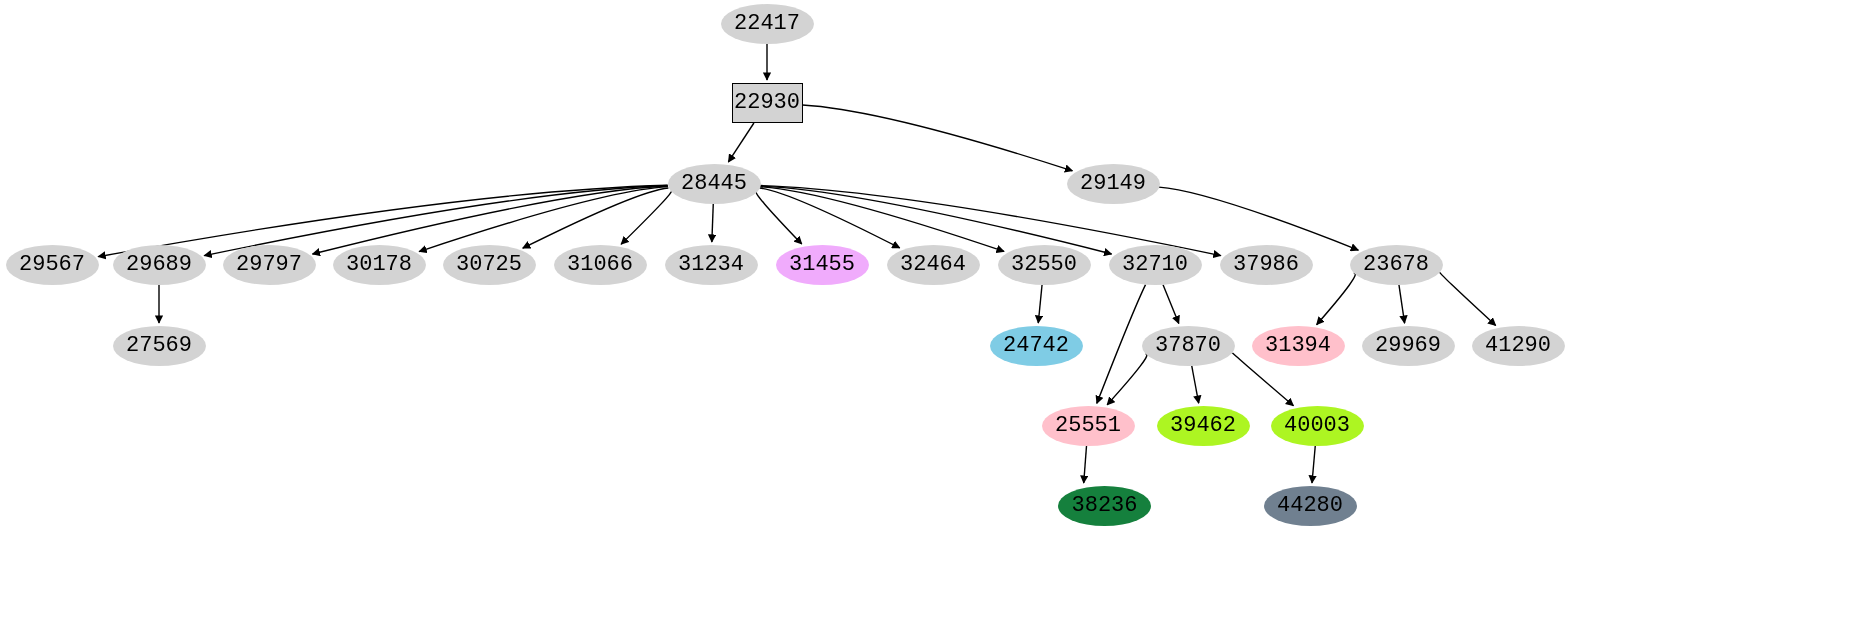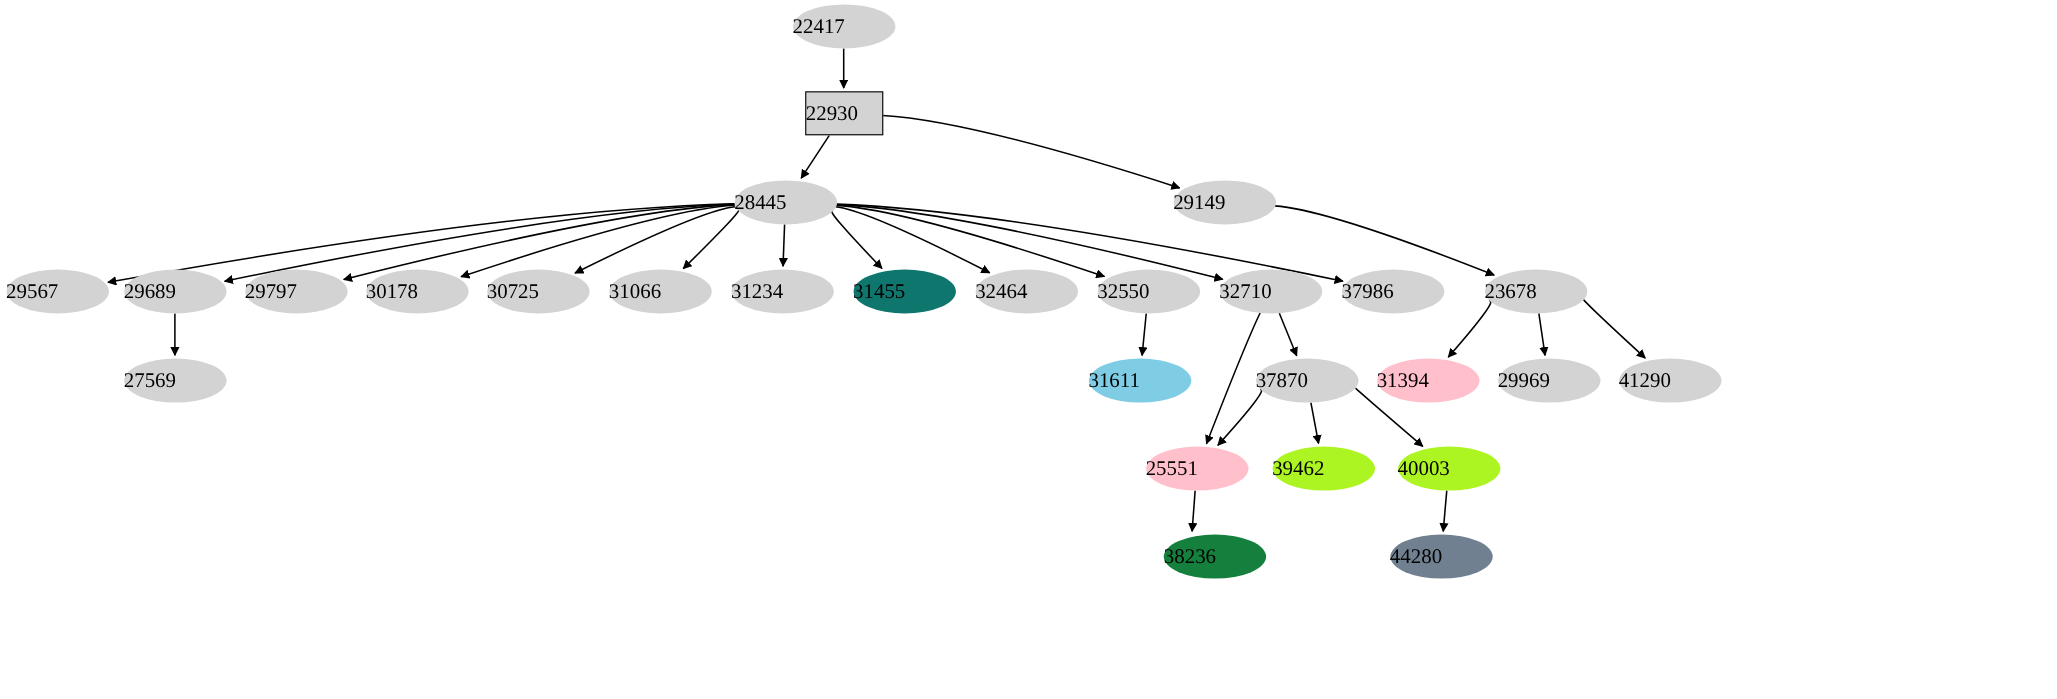--- a/index.html
+++ b/index.html
@@ -1,21 +1,21 @@
 <!DOCTYPE html>
 <html><head>
 <meta charset="utf-8">
 <style>
   html,body{margin:0;padding:0;background:#ffffff;}
   body{width:1870px;height:635px;overflow:hidden;font-family:"Liberation Serif",serif;}
   #graph{position:relative;width:1870px;height:635px;}
   svg#edges{position:absolute;left:0;top:0;width:1870px;height:635px;pointer-events:none;}
-  .node{position:absolute;display:flex;align-items:center;justify-content:flex-start;
-        box-sizing:border-box;font-size:19px;color:#000000;line-height:1;
-        font-family:Liberation Serif, serif;}
+  .node{position:absolute;display:flex;align-items:center;justify-content:center;
+        box-sizing:border-box;font-size:22px;color:#000000;line-height:1;
+        font-family:Liberation Mono, monospace;}
   .node.ellipse{border-radius:50%;}
   .node.box{border-radius:0;border:1px solid #000000;}
   .node span{pointer-events:none;white-space:nowrap;}
 </style>
 </head>
 <body>
 
 <div id="graph">
   <svg id="edges" viewBox="0 0 1870 635" xmlns="http://www.w3.org/2000/svg">
     <defs>
@@ -81,21 +81,21 @@
       </div>
       <div class="node ellipse" style="left: 442.5px; top: 245px; width: 93px; height: 40px; background: rgb(211, 211, 211);">
         <span>30725</span>
       </div>
       <div class="node ellipse" style="left: 553.5px; top: 245px; width: 93px; height: 40px; background: rgb(211, 211, 211);">
         <span>31066</span>
       </div>
       <div class="node ellipse" style="left: 664.5px; top: 245px; width: 93px; height: 40px; background: rgb(211, 211, 211);">
         <span>31234</span>
       </div>
-      <div class="node ellipse" style="left: 775.5px; top: 245px; width: 93px; height: 40px; background: #0f766e;">
+      <div class="node ellipse" style="left: 775.5px; top: 245px; width: 93px; height: 40px; background: #f0abfc;">
         <span>31455</span>
       </div>
       <div class="node ellipse" style="left: 886.5px; top: 245px; width: 93px; height: 40px; background: rgb(211, 211, 211);">
         <span>32464</span>
       </div>
       <div class="node ellipse" style="left: 997.5px; top: 245px; width: 93px; height: 40px; background: rgb(211, 211, 211);">
         <span>32550</span>
       </div>
       <div class="node ellipse" style="left: 1108.5px; top: 245px; width: 93px; height: 40px; background: rgb(211, 211, 211);">
         <span>32710</span>
@@ -103,21 +103,21 @@
       <div class="node ellipse" style="left: 1219.5px; top: 245px; width: 93px; height: 40px; background: rgb(211, 211, 211);">
         <span>37986</span>
       </div>
       <div class="node ellipse" style="left: 1349.5px; top: 245px; width: 93px; height: 40px; background: rgb(211, 211, 211);">
         <span>23678</span>
       </div>
       <div class="node ellipse" style="left: 112.5px; top: 326px; width: 93px; height: 40px; background: rgb(211, 211, 211);">
         <span>27569</span>
       </div>
       <div class="node ellipse" style="left: 989.5px; top: 326px; width: 93px; height: 40px; background: rgb(127, 204, 229);">
-        <span>31611</span>
+        <span>24742</span>
       </div>
       <div class="node ellipse" style="left: 1141.5px; top: 326px; width: 93px; height: 40px; background: rgb(211, 211, 211);">
         <span>37870</span>
       </div>
       <div class="node ellipse" style="left: 1251.5px; top: 326px; width: 93px; height: 40px; background: rgb(255, 192, 203);">
         <span>31394</span>
       </div>
       <div class="node ellipse" style="left: 1361.5px; top: 326px; width: 93px; height: 40px; background: rgb(211, 211, 211);">
         <span>29969</span>
       </div>

